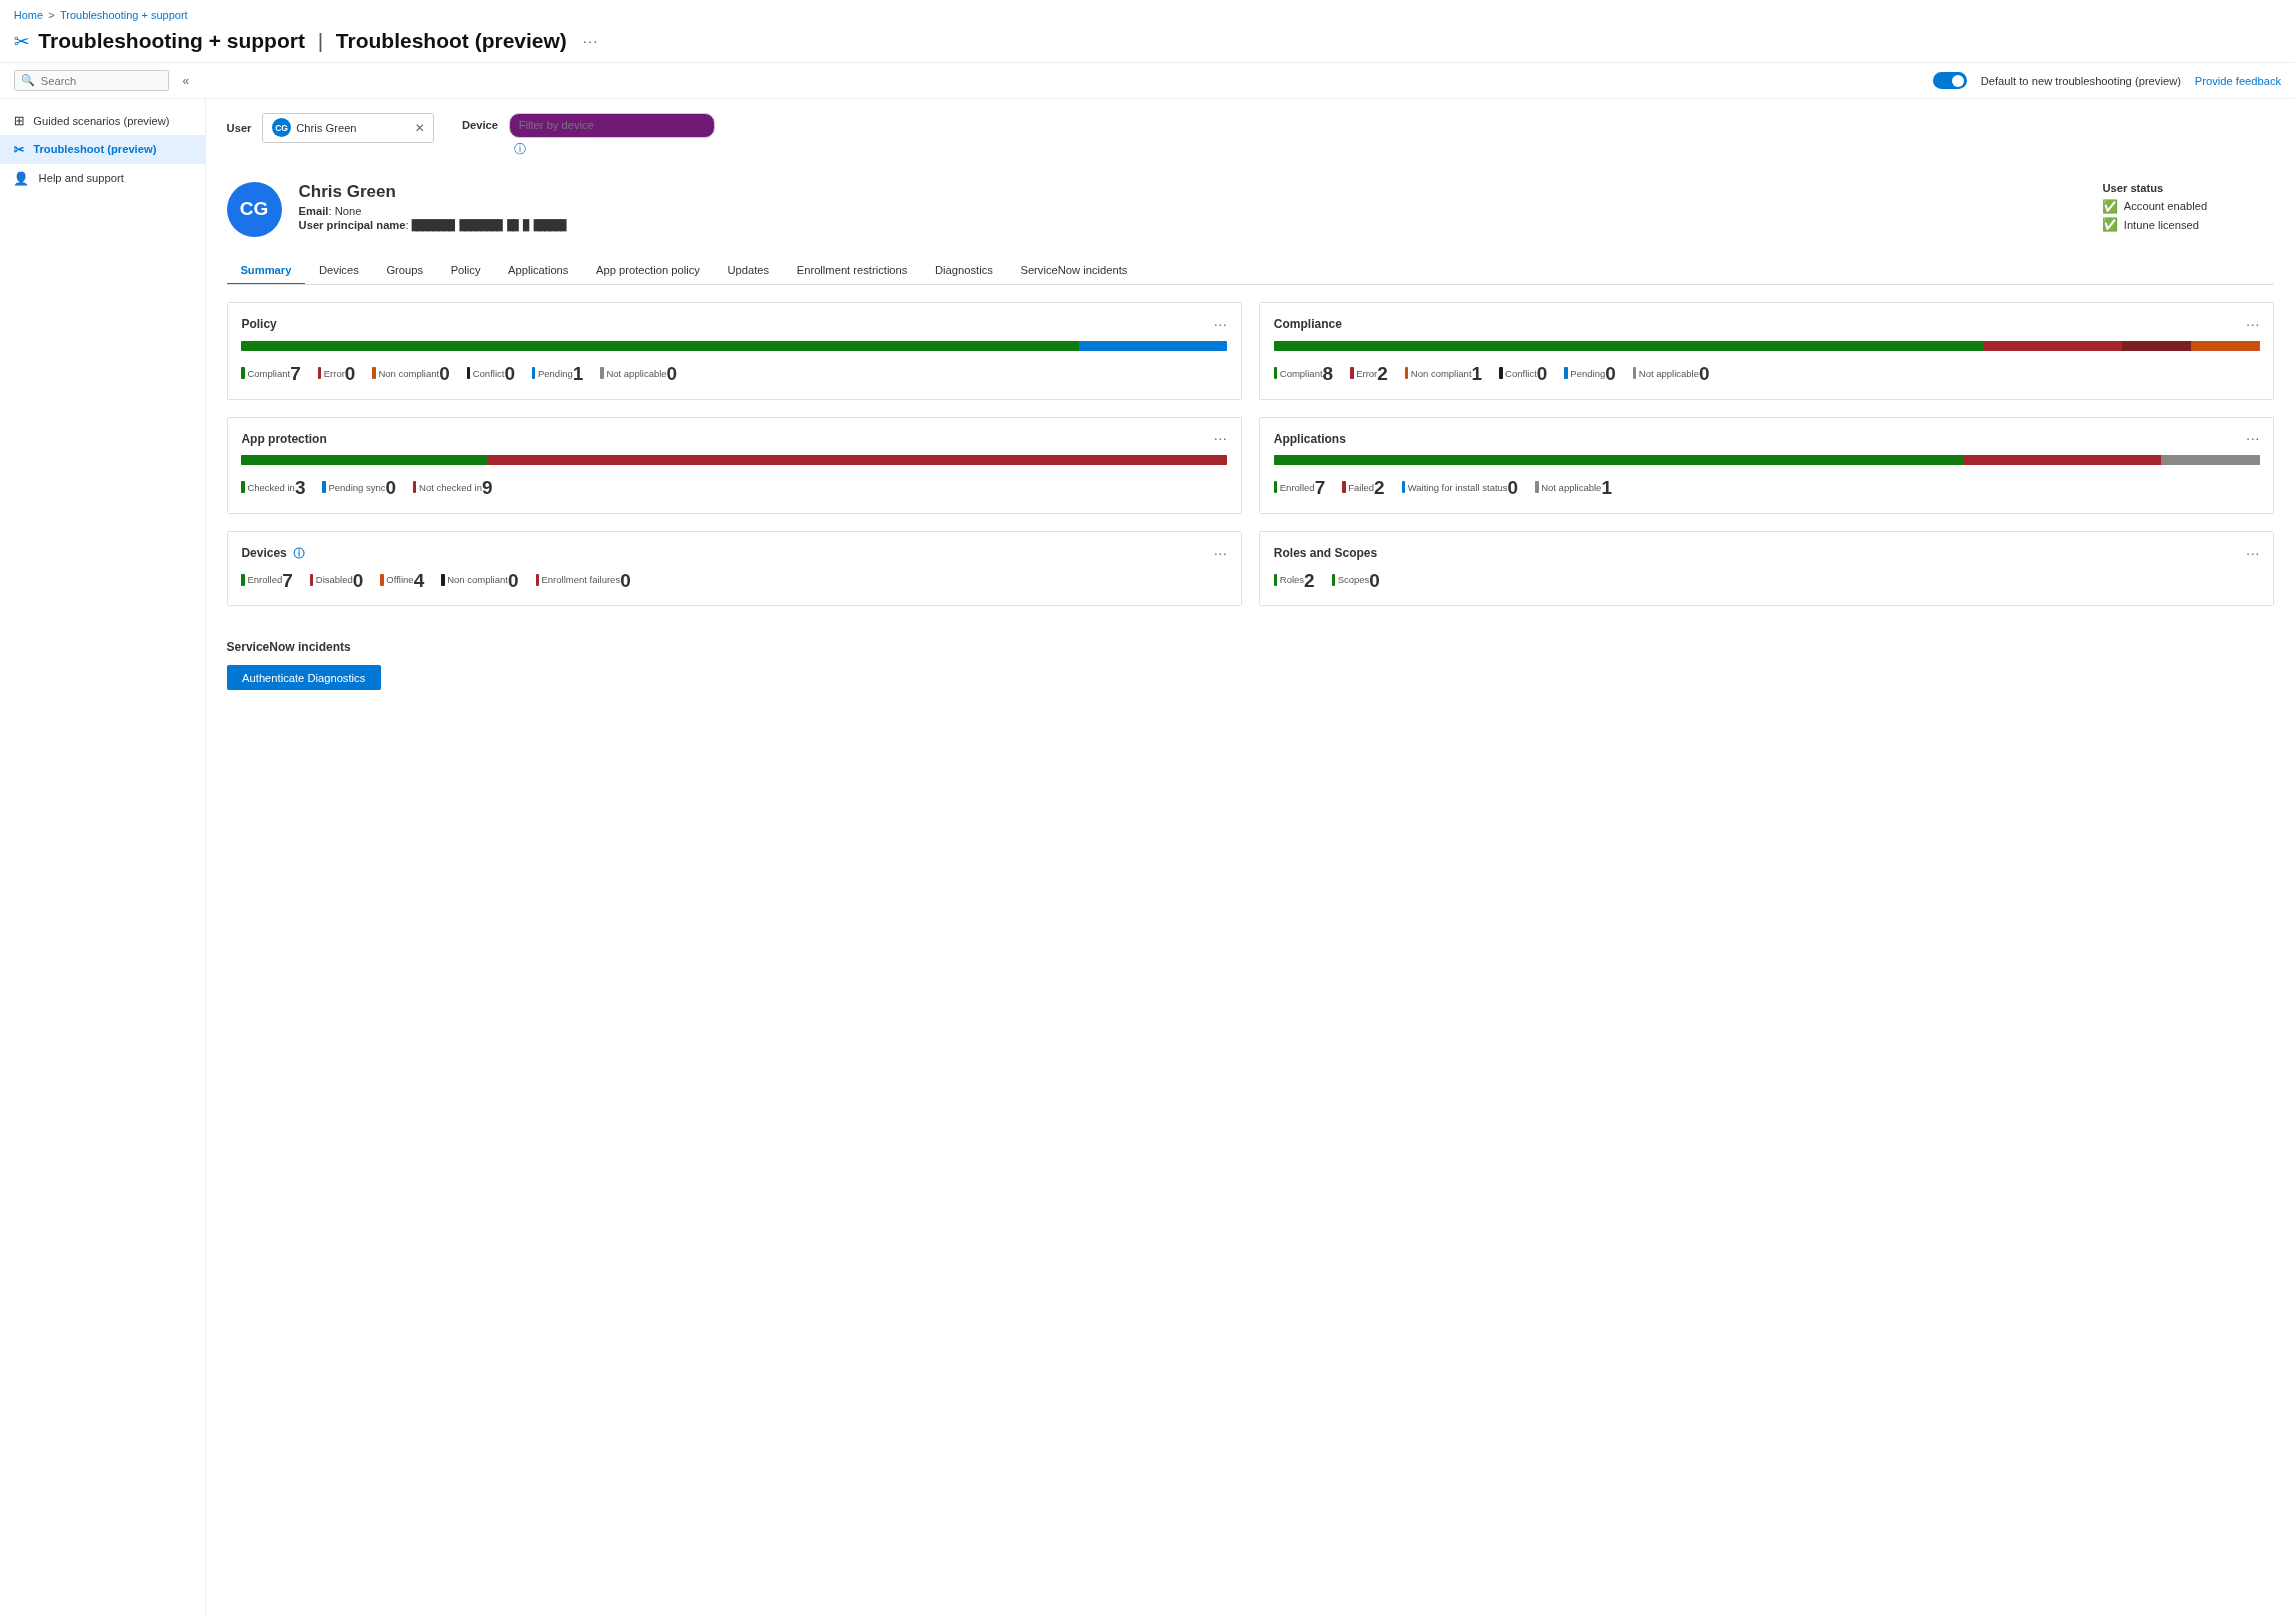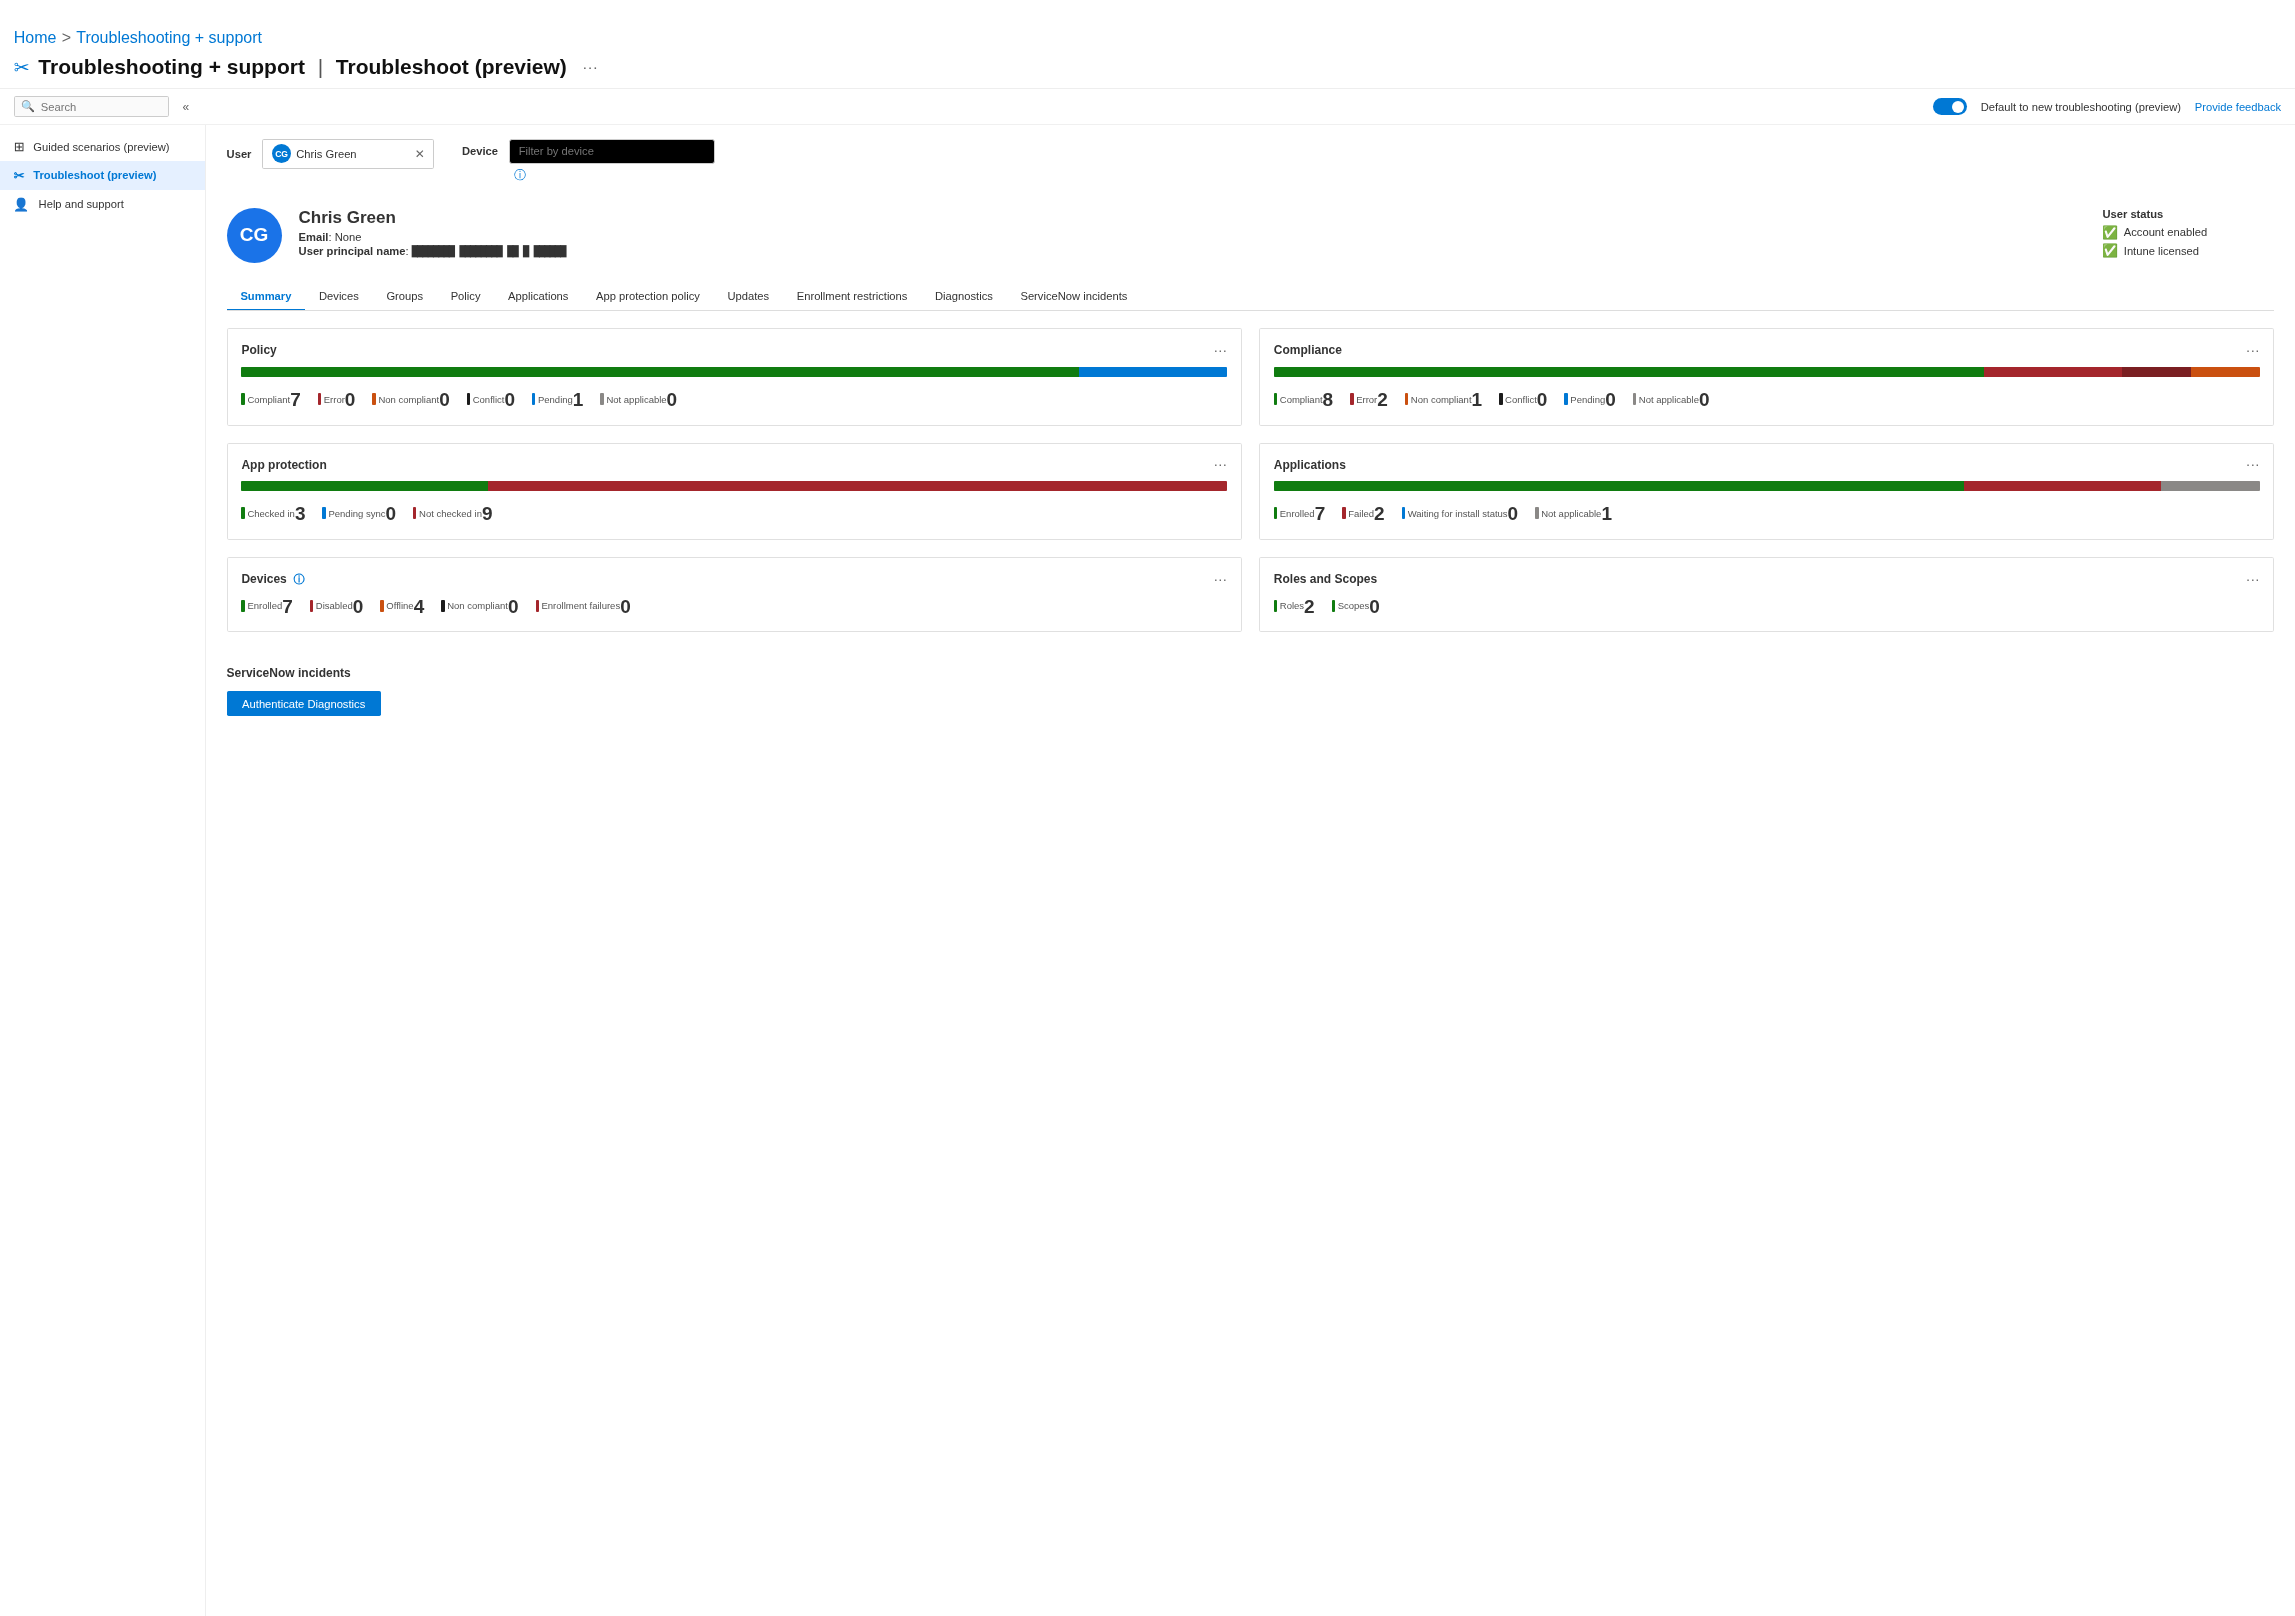--- a/index.html
+++ b/index.html
@@ -1,19 +1,19 @@
 <!DOCTYPE html>
 <html style="font-size:13.8px"><head>
   <meta charset="utf-8">
   <style>
     * { box-sizing: border-box; margin: 0; padding: 0; }
     body { font-family: 'Segoe UI', Arial, sans-serif; font-size: 11.2px; background: #fff; color: #333; }
 
     
-    .breadcrumb { display: flex; align-items: center; gap: 5.2px; padding: 8.6px 13.8px 3.4px; font-size: 16px; color: #0078d4; margin-top: 20px; }
+    .breadcrumb { display: flex; align-items: center; gap: 5.2px; padding: 8.6px 13.8px 3.4px; font-size: 11px; color: #0078d4; }
 
     
     .page-header { display: flex; align-items: center; gap: 8.6px; padding: 5.2px 13.8px 8.6px; border-bottom: 0.9px solid #eee; }
     .page-header-icon { color: #0078d4; font-size: 19px; }
     .page-header-title { font-size: 21px; font-weight: 600; color: #111; }
     .page-header-more { color: #666; font-size: 15.5px; margin-left: 6.9px; cursor: pointer; }
 
     
     .top-bar { display: flex; align-items: center; padding: 6.9px 13.8px; border-bottom: 0.9px solid #f0f0f0; gap: 13.8px; }
     .search-box { display: flex; align-items: center; border: 0.9px solid #ccc; border-radius: 1.7px; padding: 3.4px 6.9px; width: 155px; gap: 5.2px; background: #fafafa; }
@@ -38,21 +38,21 @@
     .main-content { flex: 1; overflow-y: auto; padding: 13.8px 20.6px; }
 
     
     .filter-row { display: flex; align-items: flex-start; gap: 27.5px; margin-bottom: 17px; }
     .filter-group { display: flex; align-items: center; gap: 11px; }
     .filter-label { font-size: 11.2px; font-weight: 600; color: #333; }
     .user-chip { display: flex; align-items: center; gap: 5.2px; border: 0.9px solid #ccc; border-radius: 1.7px; padding: 4.3px 8.6px; background: #fff; min-width: 172px; }
     .user-avatar { width: 19px; height: 19px; border-radius: 50%; background: #0078d4; color: #fff; display: flex; align-items: center; justify-content: center; font-size: 8.6px; font-weight: 700; }
     .user-chip-name { font-size: 11.2px; color: #333; flex: 1; }
     .user-chip-close { color: #666; cursor: pointer; font-size: 12px; }
-    .device-input { border: 0.9px solid #ccc; border-radius: 3px; padding: 5.2px 8.6px; font-size: 11.2px; color: #999; width: 206px; background: #000000; outline: none; }
+    .device-input { border: 0.9px solid #ccc; border-radius: 10px; padding: 5.2px 8.6px; font-size: 11.2px; color: #999; width: 206px; background: #701a75; outline: none; }
     .info-icon { color: #0078d4; font-size: 12px; cursor: pointer; margin-top: 3.4px; }
 
     
     .user-profile { display: flex; align-items: flex-start; gap: 17px; margin-bottom: 20.6px; padding-top: 6.9px; }
     .user-profile-avatar { width: 55px; height: 55px; border-radius: 50%; background: #1a73e8; color: #fff; display: flex; align-items: center; justify-content: center; font-size: 19px; font-weight: 700; flex-shrink: 0; }
     .user-profile-info h2 { font-size: 17px; font-weight: 600; margin-bottom: 3.4px; }
     .user-profile-info p { font-size: 11.2px; color: #333; margin-bottom: 1.7px; }
     .user-status { margin-left: auto; min-width: 172px; }
     .user-status h4 { font-size: 11.2px; font-weight: 700; margin-bottom: 5.2px; }
     .status-item { display: flex; align-items: center; gap: 5.2px; font-size: 11.2px; margin-bottom: 3.4px; }

